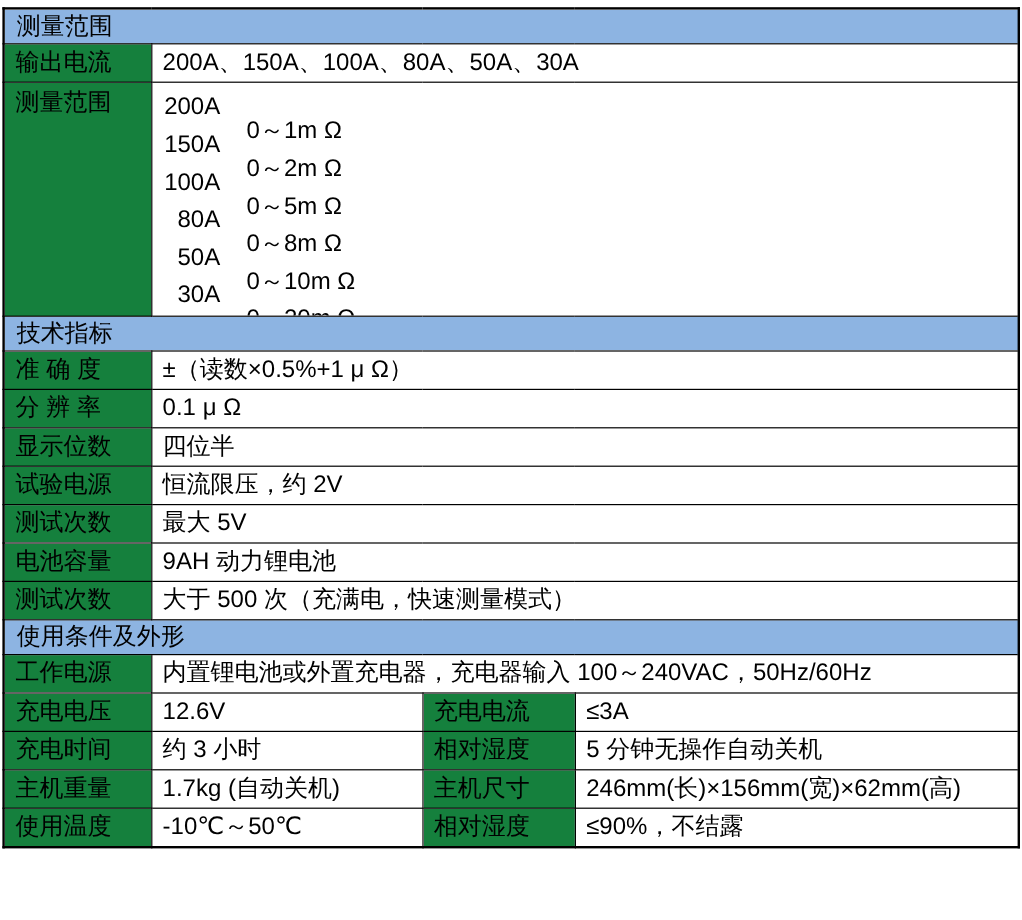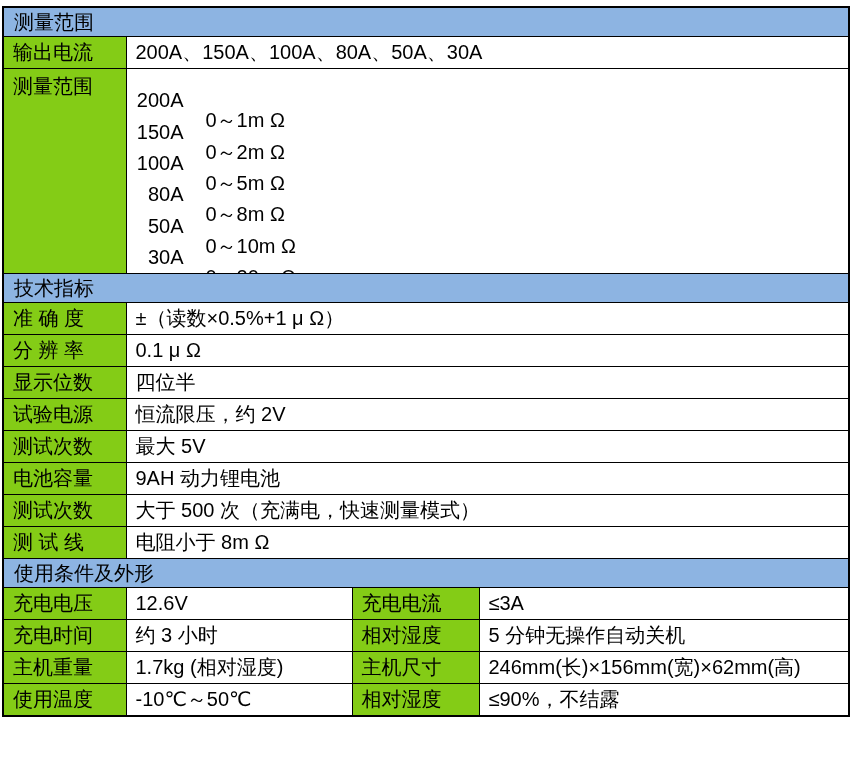--- a/index.html
+++ b/index.html
@@ -29,28 +29,28 @@
     vertical-align: middle;
     overflow: hidden;
     white-space: nowrap;
   }
   tr.hdr td {
     background: #8db4e2;
     height: 28px;
     padding-left: 10px;
   }
   td.lbl {
-    background: #84cc16;
+    background: #15803d;
   }
   tr.row td {
     height: 31px;
   }
   td.tallcell {
     vertical-align: top;
-    padding-top: 16px;
+    padding-top: 5px;
   }
   td.tall-lbl {
     vertical-align: top;
     padding-top: 6px;
   }
   .mline {
     height: 31.4px;
     display: flex;
     align-items: center;
   }
@@ -137,43 +137,43 @@
     <td colspan="3">最大 5V</td>
   </tr>
   <tr class="row">
     <td class="lbl">电池容量</td>
     <td colspan="3">9AH 动力锂电池</td>
   </tr>
   <tr class="row">
     <td class="lbl">测试次数</td>
     <td colspan="3">大于 500 次（充满电，快速测量模式）</td>
   </tr>
-  <tr class="row">
-    <td class="lbl">测 试 线</td>
-    <td colspan="3">电阻小于 8m Ω</td>
-  </tr>
 
   <tr class="hdr">
     <td colspan="4">使用条件及外形</td>
+  </tr>
+  <tr class="row">
+    <td class="lbl">工作电源</td>
+    <td colspan="3">内置锂电池或外置充电器，充电器输入 100～240VAC，50Hz/60Hz</td>
   </tr>
   <tr class="row">
     <td class="lbl">充电电压</td>
     <td>12.6V</td>
     <td class="lbl">充电电流</td>
     <td>≤3A</td>
   </tr>
   <tr class="row">
     <td class="lbl">充电时间</td>
     <td>约 3 小时</td>
     <td class="lbl">相对湿度</td>
     <td>5 分钟无操作自动关机</td>
   </tr>
   <tr class="row">
     <td class="lbl">主机重量</td>
-    <td>1.7kg (相对湿度)</td>
+    <td>1.7kg (自动关机)</td>
     <td class="lbl">主机尺寸</td>
     <td>246mm(长)×156mm(宽)×62mm(高)</td>
   </tr>
   <tr class="row">
     <td class="lbl">使用温度</td>
     <td>-10℃～50℃</td>
     <td class="lbl">相对湿度</td>
     <td>≤90%，不结露</td>
   </tr>
 </tbody>

